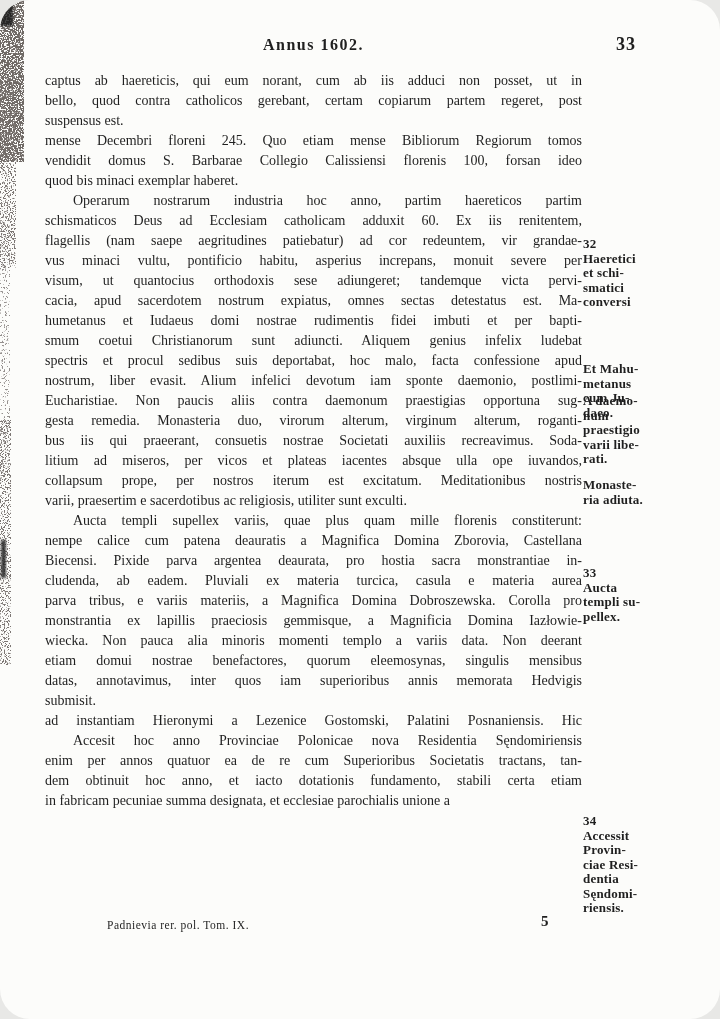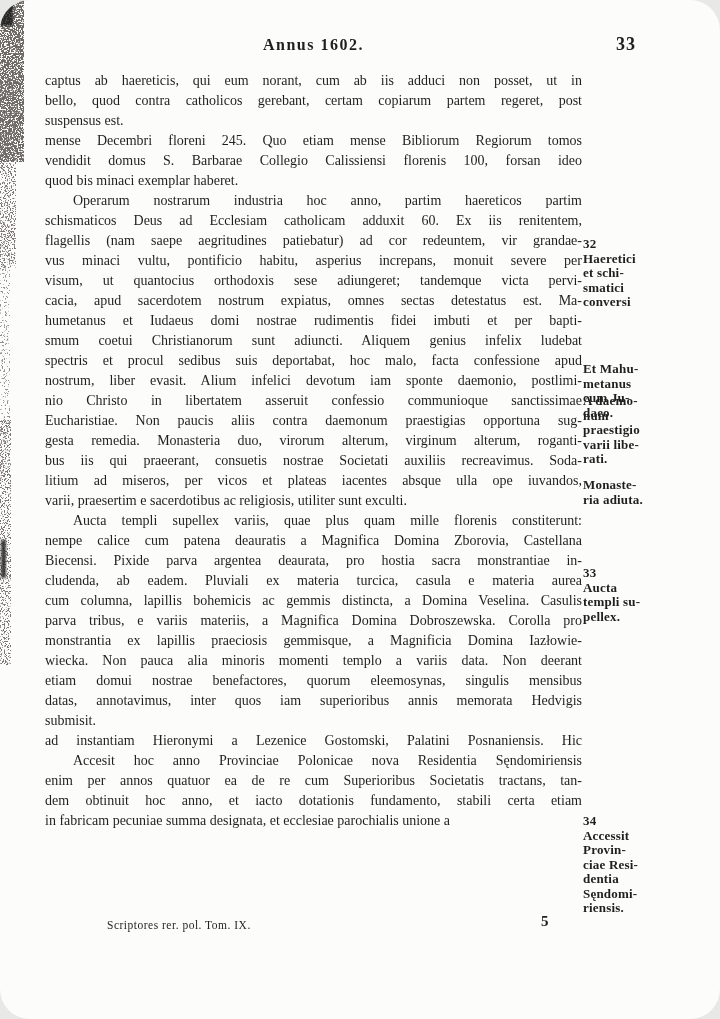--- a/index.html
+++ b/index.html
@@ -119,31 +119,30 @@
       <div class="line indent">Operarum nostrarum industria hoc anno, partim haereticos partim</div>
       <div class="line">schismaticos Deus ad Ecclesiam catholicam adduxit 60. Ex iis renitentem,</div>
       <div class="line">flagellis (nam saepe aegritudines patiebatur) ad cor redeuntem, vir grandae-</div>
       <div class="line">vus minaci vultu, pontificio habitu, asperius increpans, monuit severe per</div>
       <div class="line">visum, ut quantocius orthodoxis sese adiungeret; tandemque victa pervi-</div>
       <div class="line">cacia, apud sacerdotem nostrum expiatus, omnes sectas detestatus est. Ma-</div>
       <div class="line">humetanus et Iudaeus domi nostrae rudimentis fidei imbuti et per bapti-</div>
       <div class="line">smum coetui Christianorum sunt adiuncti. Aliquem genius infelix ludebat</div>
       <div class="line">spectris et procul sedibus suis deportabat, hoc malo, facta confessione apud</div>
       <div class="line">nostrum, liber evasit. Alium infelici devotum iam sponte daemonio, postlimi-</div>
-      <div class="line">nio Christo in libertatem asseruit confessio communioque sanctissimae</div>
       <div class="line">Eucharistiae. Non paucis aliis contra daemonum praestigias opportuna sug-</div>
       <div class="line">gesta remedia. Monasteria duo, virorum alterum, virginum alterum, roganti-</div>
       <div class="line">bus iis qui praeerant, consuetis nostrae Societati auxiliis recreavimus. Soda-</div>
       <div class="line">litium ad miseros, per vicos et plateas iacentes absque ulla ope iuvandos,</div>
+      <div class="line">collapsum prope, per nostros iterum est excitatum. Meditationibus nostris</div>
       <div class="line last">varii, praesertim e sacerdotibus ac religiosis, utiliter sunt exculti.</div>
       <div class="line indent">Aucta templi supellex variis, quae plus quam mille florenis constiterunt:</div>
       <div class="line">nempe calice cum patena deauratis a Magnifica Domina Zborovia, Castellana</div>
       <div class="line">Biecensi. Pixide parva argentea deaurata, pro hostia sacra monstrantiae in-</div>
       <div class="line">cludenda, ab eadem. Pluviali ex materia turcica, casula e materia aurea</div>
-      <div class="line">cum columna, lapillis bohemicis ac gemmis distincta, a Domina Veselina. Casulis</div>
       <div class="line">parva tribus, e variis materiis, a Magnifica Domina Dobroszewska. Corolla pro</div>
       <div class="line">monstrantia ex lapillis praeciosis gemmisque, a Magnificia Domina Iazłowie-</div>
       <div class="line">wiecka. Non pauca alia minoris momenti templo a variis data. Non deerant</div>
       <div class="line">etiam domui nostrae benefactores, quorum eleemosynas, singulis mensibus</div>
       <div class="line">datas, annotavimus, inter quos iam superioribus annis memorata Hedvigis</div>
       <div class="line last">submisit.</div>
       <div class="line">ad instantiam Hieronymi a Lezenice Gostomski, Palatini Posnaniensis. Hic</div>
       <div class="line indent">Accesit hoc anno Provinciae Polonicae nova Residentia Sęndomiriensis</div>
       <div class="line">enim per annos quatuor ea de re cum Superioribus Societatis tractans, tan-</div>
       <div class="line">dem obtinuit hoc anno, et iacto dotationis fundamento, stabili certa etiam</div>
@@ -185,16 +184,16 @@
         <div class="note-line">34</div>
         <div class="note-line">Accessit</div>
         <div class="note-line">Provin-</div>
         <div class="note-line">ciae Resi-</div>
         <div class="note-line">dentia</div>
         <div class="note-line">Sęndomi-</div>
         <div class="note-line">riensis.</div>
       </div>
     </div>
 
-  <div class="imprint">Scriptores rer. pol. Tom. IX.</div>
+  <div class="imprint">Padnievia rer. pol. Tom. IX.</div>
   <div class="signature">5</div>
 
 </div>
 
 </body></html>

